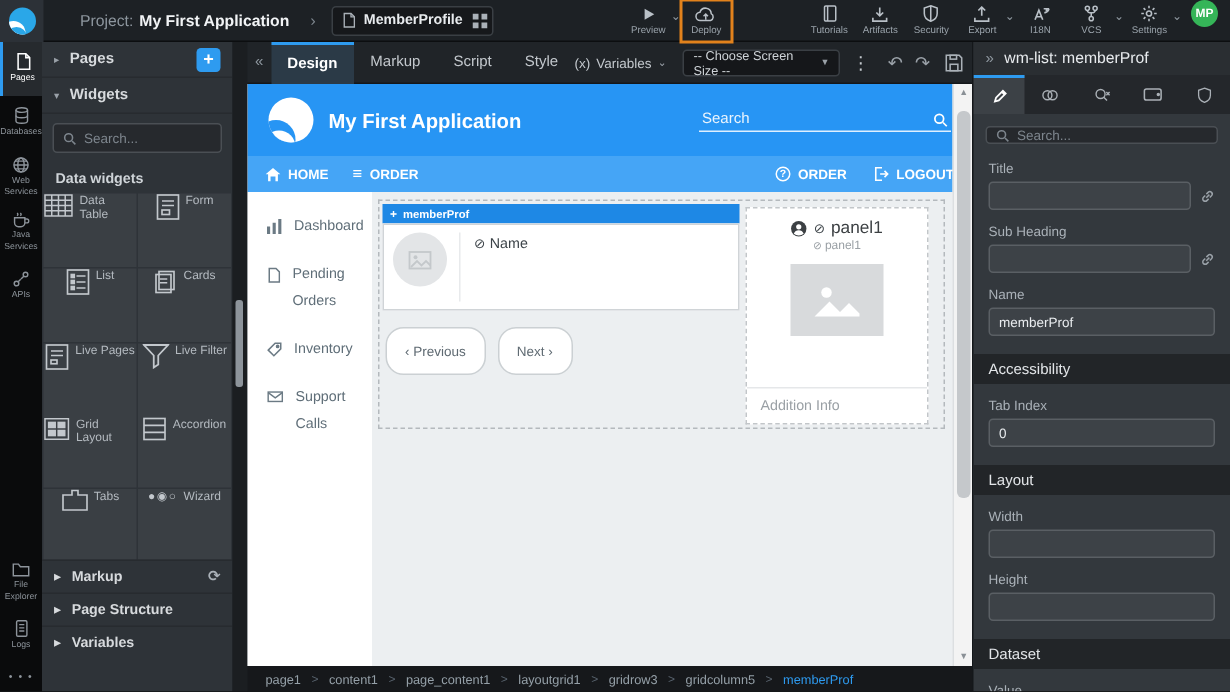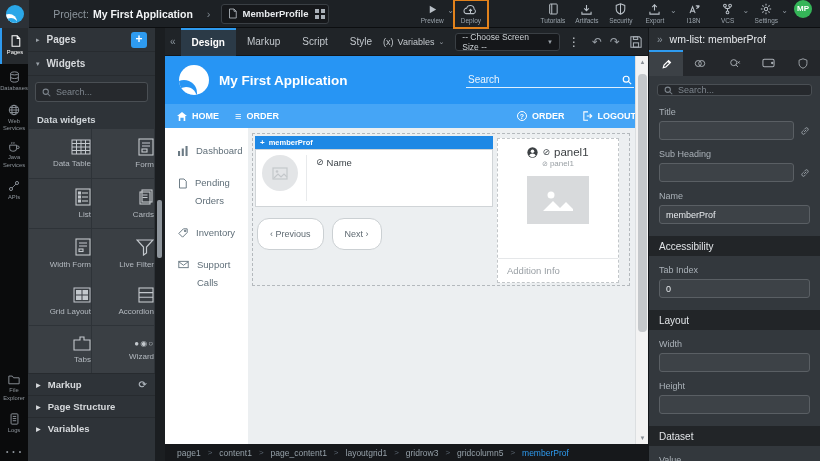--- a/index.html
+++ b/index.html
@@ -47,21 +47,21 @@
     border-bottom:1px solid #272b2f;color:#d7dadd;font-size:10px;font-weight:bold;cursor:pointer}
   .lp-row .tri{color:#9aa1a8;font-size:7px}
   .lp-plus{margin-left:auto;width:16px;height:16px;border-radius:3px;background:#2e9bf0;color:#fff;
     font-size:12px;line-height:14px;text-align:center;font-weight:bold;cursor:pointer}
   .lp-search{margin:6px 7px;height:20px;background:#26292d;border:1px solid #4a4f54;border-radius:3px;
     display:flex;align-items:center;padding:0 6px;gap:5px}
   .lp-search input{flex:1;min-width:0;background:transparent;border:none;outline:none;color:#aab1b8;font-size:9px}
   .lp-search input::placeholder{color:#7d858d}
   .sect-label{padding:6px 9px 4px;font-size:9.5px;font-weight:bold;color:#cfd4d8}
   .tiles{display:grid;grid-template-columns:1fr 1fr;gap:1px;padding:0 1px}
-  .tile{background:#3a3f44;height:49px;display:flex;flex-direction:column;align-items:flex-end;justify-content:center;
+  .tile{background:#3a3f44;height:49px;display:flex;flex-direction:row;align-items:flex-start;justify-content:center;
     gap:4px;color:#c3c8cd;cursor:pointer}
   .tile .lbl{font-size:8px;color:#b4bac0}
   .tile.short{height:47px}
   .wiz-dots{font-size:8px;letter-spacing:1px;color:#c3c8cd}
   .lp-collapsed{height:22px;min-height:22px;display:flex;align-items:center;gap:7px;padding:0 8px;
     border-top:1px solid #272b2f;color:#d7dadd;font-size:9.5px;font-weight:bold;cursor:pointer}
   .lp-refresh{margin-left:auto;color:#aab1b8;font-size:10px}
 
   
   .lscroll{position:absolute;left:155px;top:28px;width:10px;height:433px;background:#1b1e21}
@@ -369,21 +369,21 @@
             <path d="M4.5 7h5M4.5 9.5h5"></path>
           </svg>
         <span class="lbl">Cards</span>
       </div>
       <div class="tile">
         <svg width="16" height="18" viewBox="0 0 16 18" fill="none" stroke="currentColor" stroke-width="1.1">
             <rect x="1" y="1" width="14" height="16"></rect>
             <path d="M4 5h8M4 8h8"></path>
             <rect x="4" y="11" width="4" height="2.5"></rect>
           </svg>
-        <span class="lbl">Width Form</span>
+        <span class="lbl">Live Pages</span>
       </div>
       <div class="tile">
         <svg width="18" height="17" viewBox="0 0 18 17" fill="none" stroke="currentColor" stroke-width="1.2">
             <path d="M1 1h16l-6.5 7v6L7.5 16V8z"></path>
           </svg>
         <span class="lbl">Live Filter</span>
       </div>
     </div>
     <div class="tiles">
       <div class="tile short">

